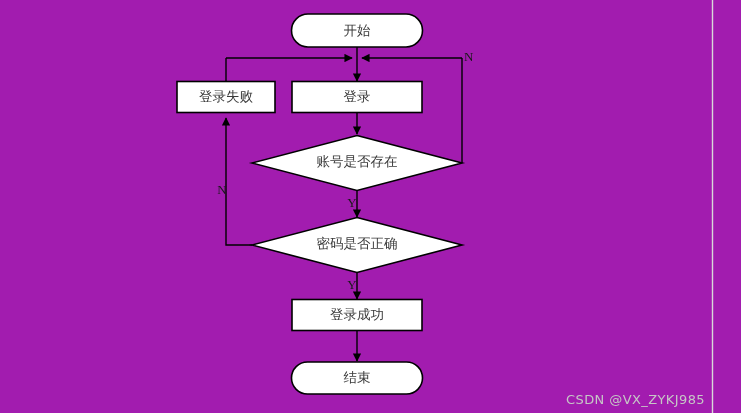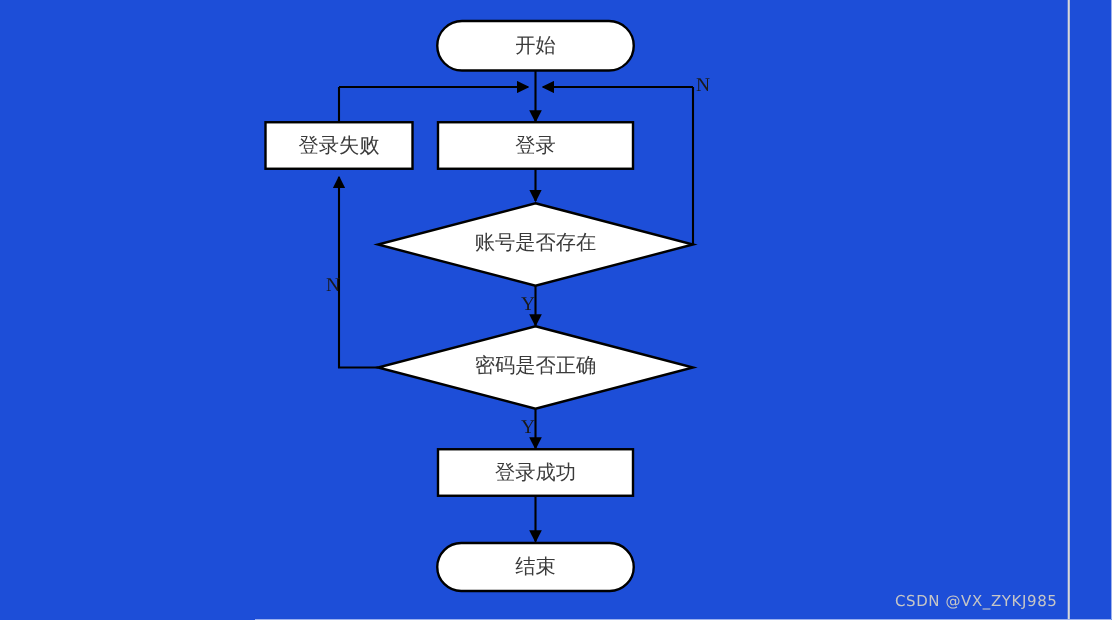--- a/index.html
+++ b/index.html
@@ -7,21 +7,21 @@
     padding: 0;
     background: #ffffff;
   }
   body {
     font-family: "Liberation Sans", sans-serif;
   }
   #canvas {
     position: relative;
     width: 741px;
     height: 413px;
-    background: #1d4ed8;
+    background: #a21caf;
     overflow: hidden;
   }
   #flow-svg {
     position: absolute;
     left: 0;
     top: 0;
     width: 741px;
     height: 413px;
   }
   .node-shape {
@@ -51,21 +51,21 @@
   .frame-line {
     stroke: #d8d8d8;
     stroke-width: 1.4;
     fill: none;
   }
   .watermark {
     position: absolute;
     right: 36px;
     bottom: 6px;
     font-family: "DejaVu Sans", sans-serif;
-    font-size: 10px;
+    font-size: 13px;
     color: #c6c6c6;
     letter-spacing: 0.4px;
     white-space: nowrap;
   }
 </style>
 </head>
 <body>
 
 <div id="canvas">
 

